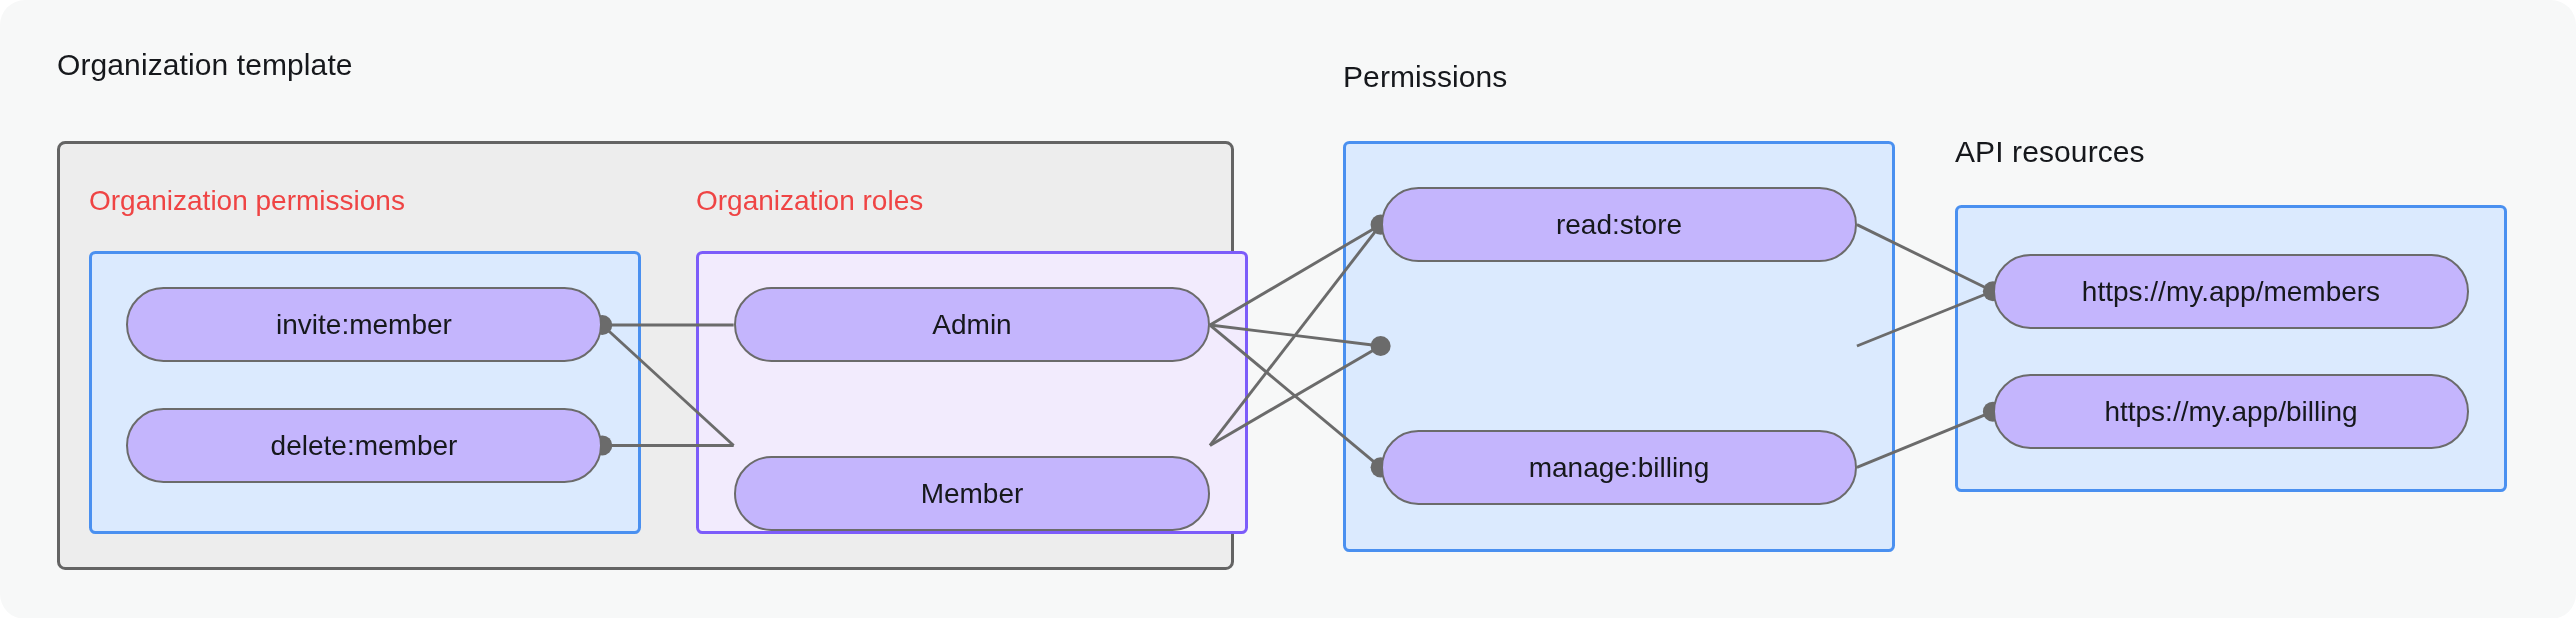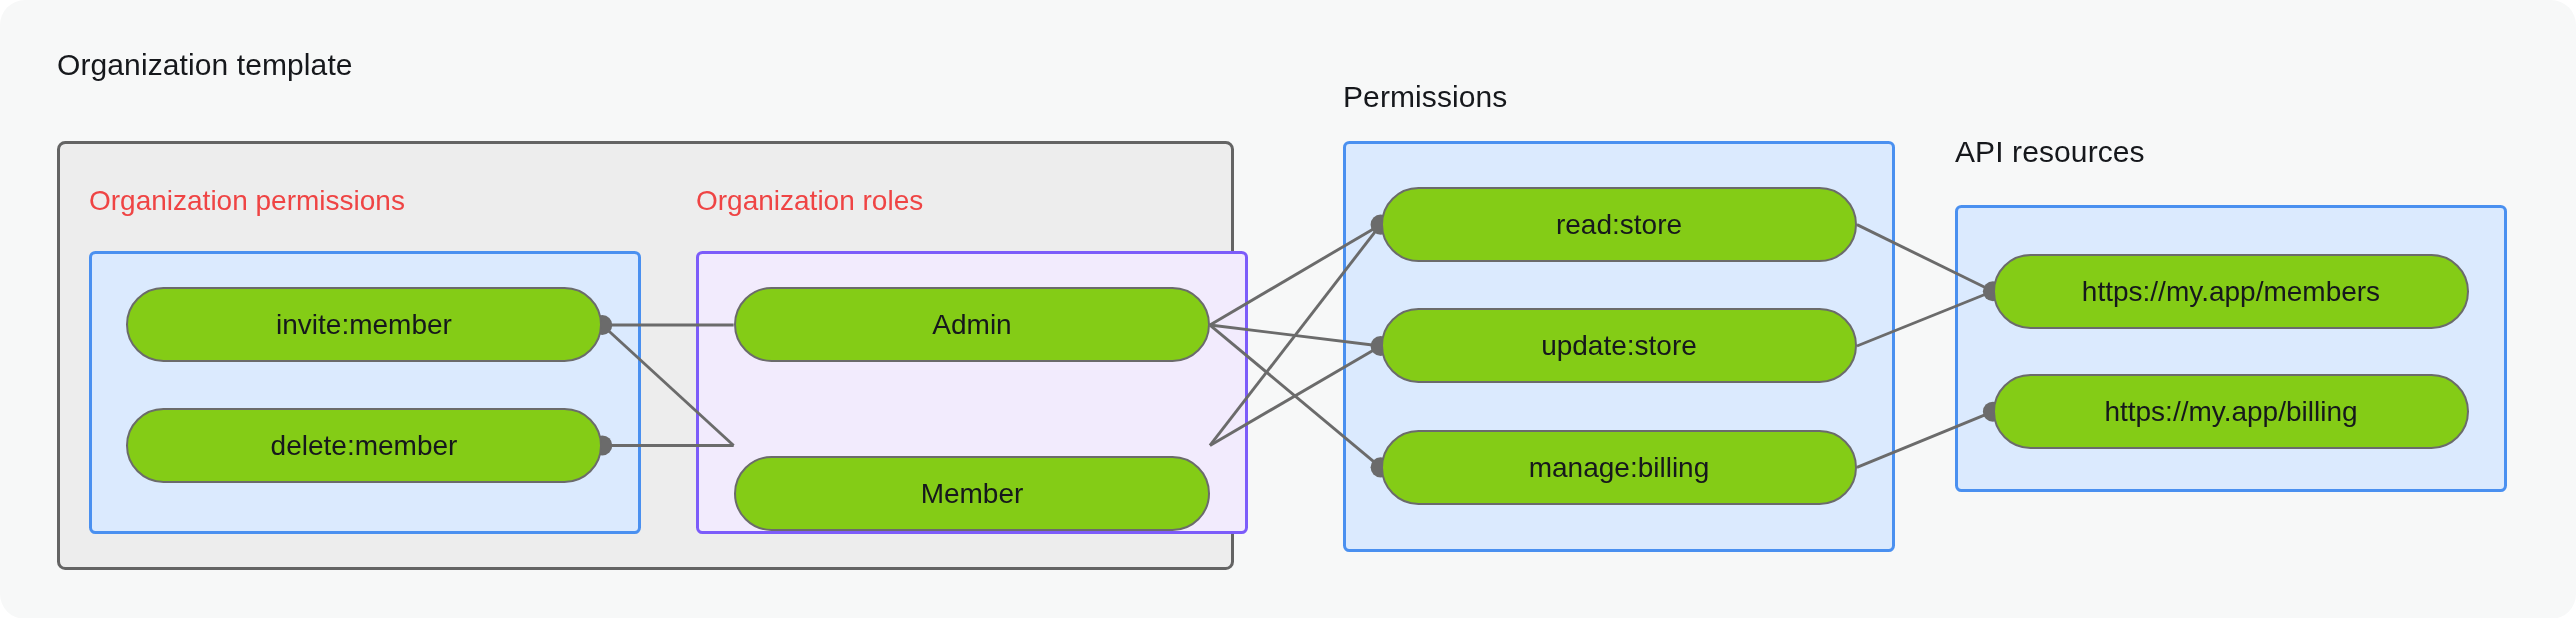--- a/index.html
+++ b/index.html
@@ -67,21 +67,21 @@
     position: absolute;
     background: #f2ebfd;
     border: 3.2px solid #7c5cfa;
     border-radius: 6.4px;
     box-sizing: border-box;
   }
 
   
   .pill {
     position: absolute;
-    background: #84cc16;
+    background: #c4b5fd;
     border: 2.9px solid #6b6b6b;
     border-radius: 912px;
     box-sizing: border-box;
     display: flex;
     align-items: center;
     justify-content: center;
     font-size: 28px;
     color: #16181c;
     white-space: nowrap;
     z-index: 7;
@@ -105,27 +105,26 @@
   <div class="pill" style="left:126px; top:408px; width:476px; height:75px;">delete:member</div>
 
   <div class="sub-label" style="left:696px; top:187px;">Organization roles</div>
 
   <div class="box-purple" style="left:696px; top:251px; width:552px; height:283px;"></div>
 
   <div class="pill" style="left:734px; top:287px; width:476px; height:75px;">Admin</div>
 
   <div class="pill" style="left:734px; top:408px; width:476px; height:75px;margin-top:48px;">Member</div>
 
-  <div class="group-label" style="left:1343px; top:82px;">Permissions</div>
+  <div class="group-label" style="left:1343px; top:62px;">Permissions</div>
 
   <div class="box-blue" style="left:1343px; top:141px; width:552px; height:411px;"></div>
 
   <div class="pill" style="left:1381px; top:187px; width:476px; height:75px;">read:store</div>
 
-  <div class="pill" style="left:1381px; top:308px; width:476px; height:75px;">update:store</div>
 
   <div class="pill" style="left:1381px; top:430px; width:476px; height:75px;">manage:billing</div>
 
   <div class="group-label" style="left:1955px; top:137px;">API resources</div>
 
   <div class="box-blue" style="left:1955px; top:205px; width:552px; height:287px;"></div>
 
   <div class="pill" style="left:1993px; top:254px; width:476px; height:75px;text-align:center;">https://my.app/members</div>
 
   <div class="pill" style="left:1993px; top:374px; width:476px; height:75px;">https://my.app/billing</div>

